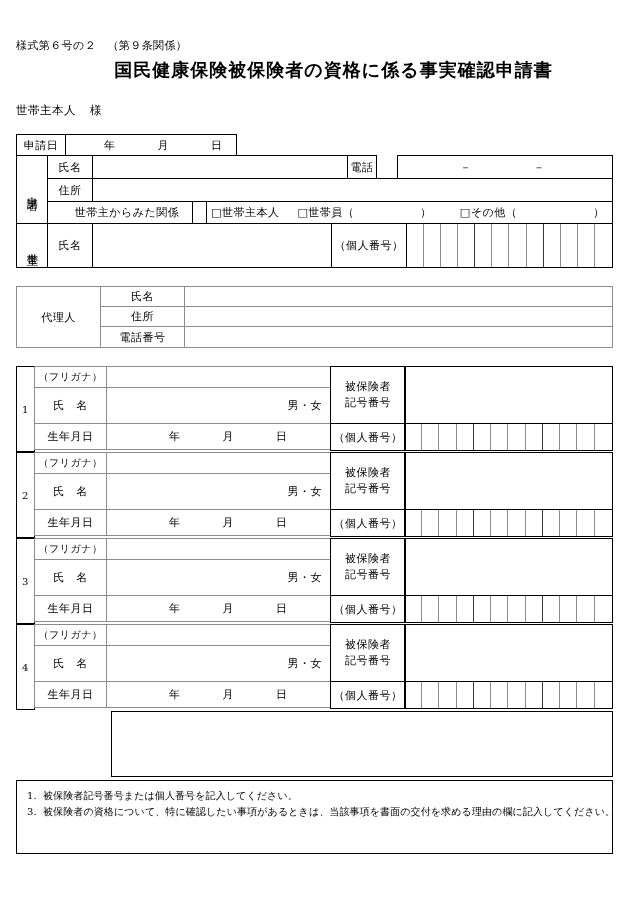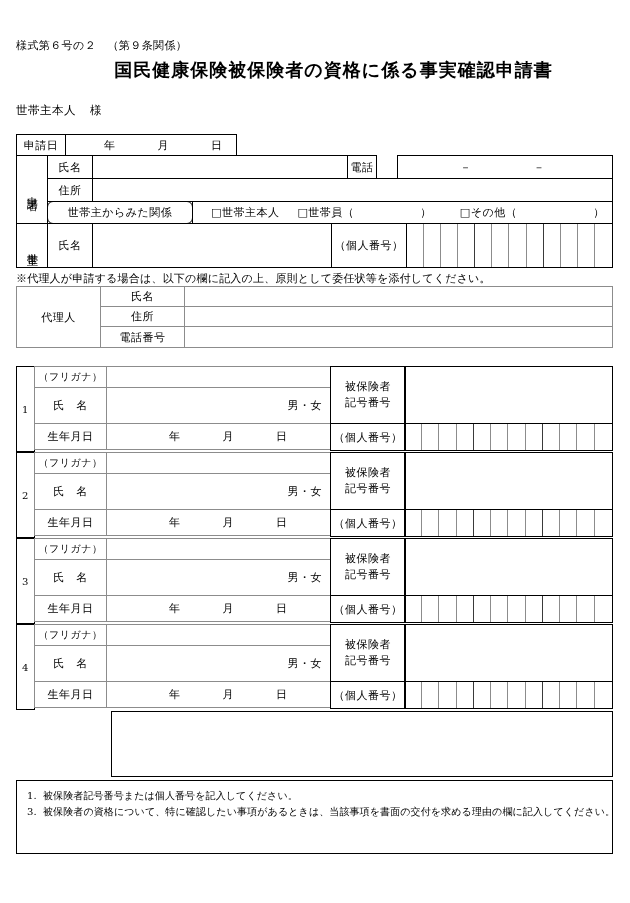--- a/index.html
+++ b/index.html
@@ -156,21 +156,21 @@
   <div class="cell thick blank" style="left:92px; top:155px; width:256px; height:24px;"></div>
   <div class="cell thick lbl-c" style="left:347px; top:155px; width:30px; height:24px;">電話</div>
   <div class="cell thick" style="left:397px; top:155px; width:216px; height:24px; justify-content:flex-start;">
     <span style="margin-left:62px;">－</span>
     <span style="margin-left:62px;">－</span>
   </div>
 
   <div class="cell thick lbl-c" style="left:47px; top:178px; width:46px; height:24px;">住所</div>
   <div class="cell thick blank" style="left:92px; top:178px; width:521px; height:24px;"></div>
 
-  <div class="cell thick lbl-c" style="left:47px; top:201px; width:146px; height:23px;border-radius:6px;">世帯主からみた関係</div>
+  <div class="cell thick lbl-c" style="left:47px; top:201px; width:160px; height:23px;">世帯主からみた関係</div>
   <div class="cell thick" style="left:192px; top:201px; width:421px; height:23px; justify-content:flex-start; padding-left:18px;">
     <span>
       <span>□</span><span>世帯主本人</span>
     </span>
     <span style="margin-left:18px;">
       <span>□</span><span>世帯員（</span>
     </span>
     <span style="margin-left:66px;">）</span>
     <span style="margin-left:28px;">
       <span>□</span><span>その他（</span>
@@ -192,21 +192,20 @@
         <div class="nb" style="width: 8.33333%;"></div>
         <div class="nb" style="width: 8.33333%;"></div>
         <div class="nb grp" style="width: 8.33333%;"></div>
         <div class="nb" style="width: 8.33333%;"></div>
         <div class="nb" style="width: 8.33333%;"></div>
         <div class="nb" style="width: 8.33333%;"></div>
         <div class="nb grp last" style="width: 8.33333%;"></div>
       </div>
   </div>
 
-  <div class="note" style="left:16px; top:271px;">※代理人が申請する場合は、以下の欄に記入の上、原則として委任状等を添付してください。</div>
 
   <div class="cell thin lbl-c" style="left:16px; top:286px; width:85px; height:62px;">代理人</div>
 
   <div class="cell thin lbl-c" style="left:100px; top:286px; width:85px; height:21px;">氏名</div>
   <div class="cell thin blank" style="left:184px; top:286px; width:429px; height:21px;"></div>
 
   <div class="cell thin lbl-c" style="left:100px; top:306px; width:85px; height:21px;">住所</div>
   <div class="cell thin blank" style="left:184px; top:306px; width:429px; height:21px;"></div>
 
   <div class="cell thin lbl-c" style="left:100px; top:326px; width:85px; height:22px;">電話番号</div>

